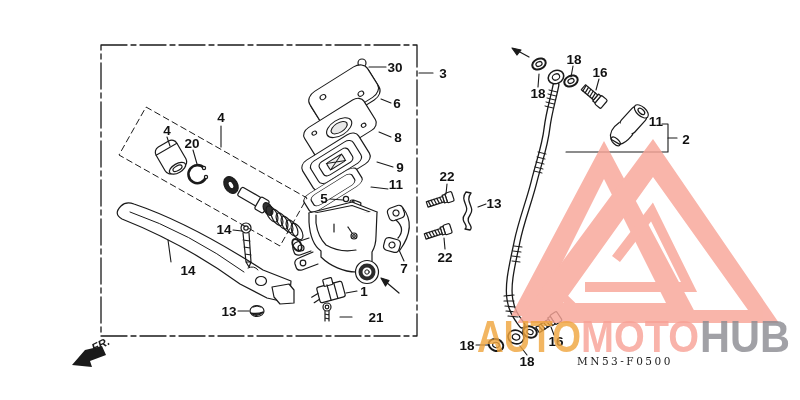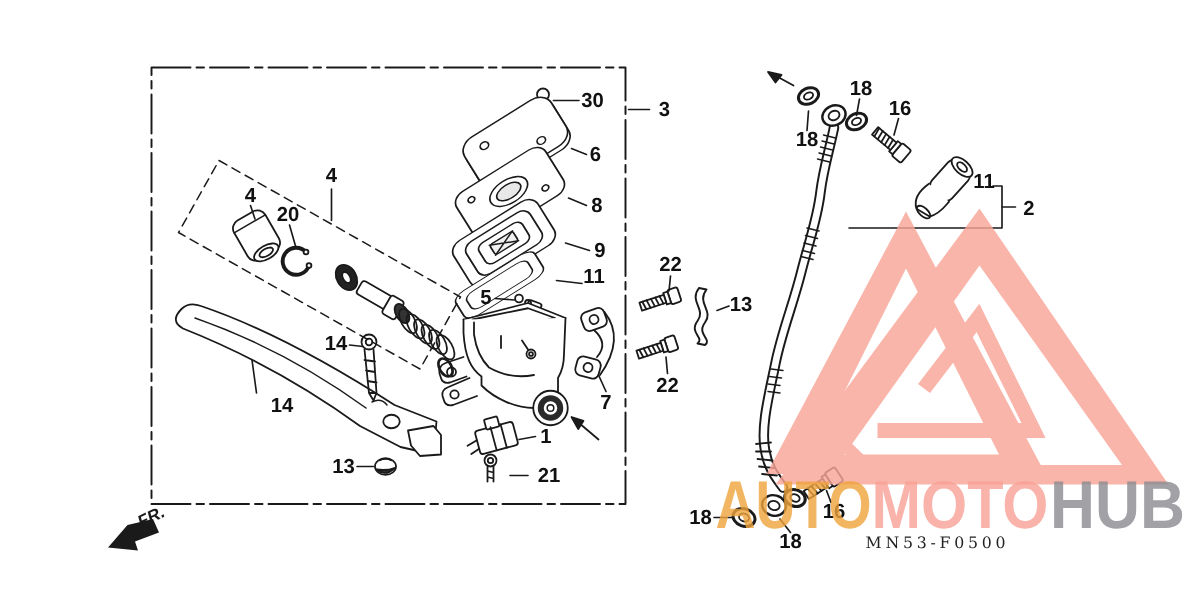--- a/index.html
+++ b/index.html
@@ -279,21 +279,21 @@
   <div class="plabel" style="left:396px;top:184px">11</div>
   <div class="plabel" style="left:324px;top:198px">5</div>
   <div class="plabel" style="left:443px;top:73px">3</div>
   <div class="plabel" style="left:221px;top:117px">4</div>
   <div class="plabel" style="left:167px;top:130px">4</div>
   <div class="plabel" style="left:192px;top:143px">20</div>
   <div class="plabel" style="left:188px;top:270px">14</div>
   <div class="plabel" style="left:224px;top:229px">14</div>
   <div class="plabel" style="left:229px;top:311px">13</div>
   <div class="plabel" style="left:364px;top:291px">1</div>
-  <div class="plabel" style="left:366px;top:317px">21</div>
+  <div class="plabel" style="left:376px;top:317px">21</div>
   <div class="plabel" style="left:404px;top:268px">7</div>
   <div class="plabel" style="left:447px;top:176px">22</div>
   <div class="plabel" style="left:445px;top:257px">22</div>
   <div class="plabel" style="left:494px;top:203px">13</div>
   <div class="plabel" style="left:538px;top:93px">18</div>
   <div class="plabel" style="left:574px;top:59px">18</div>
   <div class="plabel" style="left:600px;top:72px">16</div>
   <div class="plabel" style="left:656px;top:121px">11</div>
   <div class="plabel" style="left:686px;top:139px">2</div>
   <div class="plabel" style="left:467px;top:345px">18</div>

